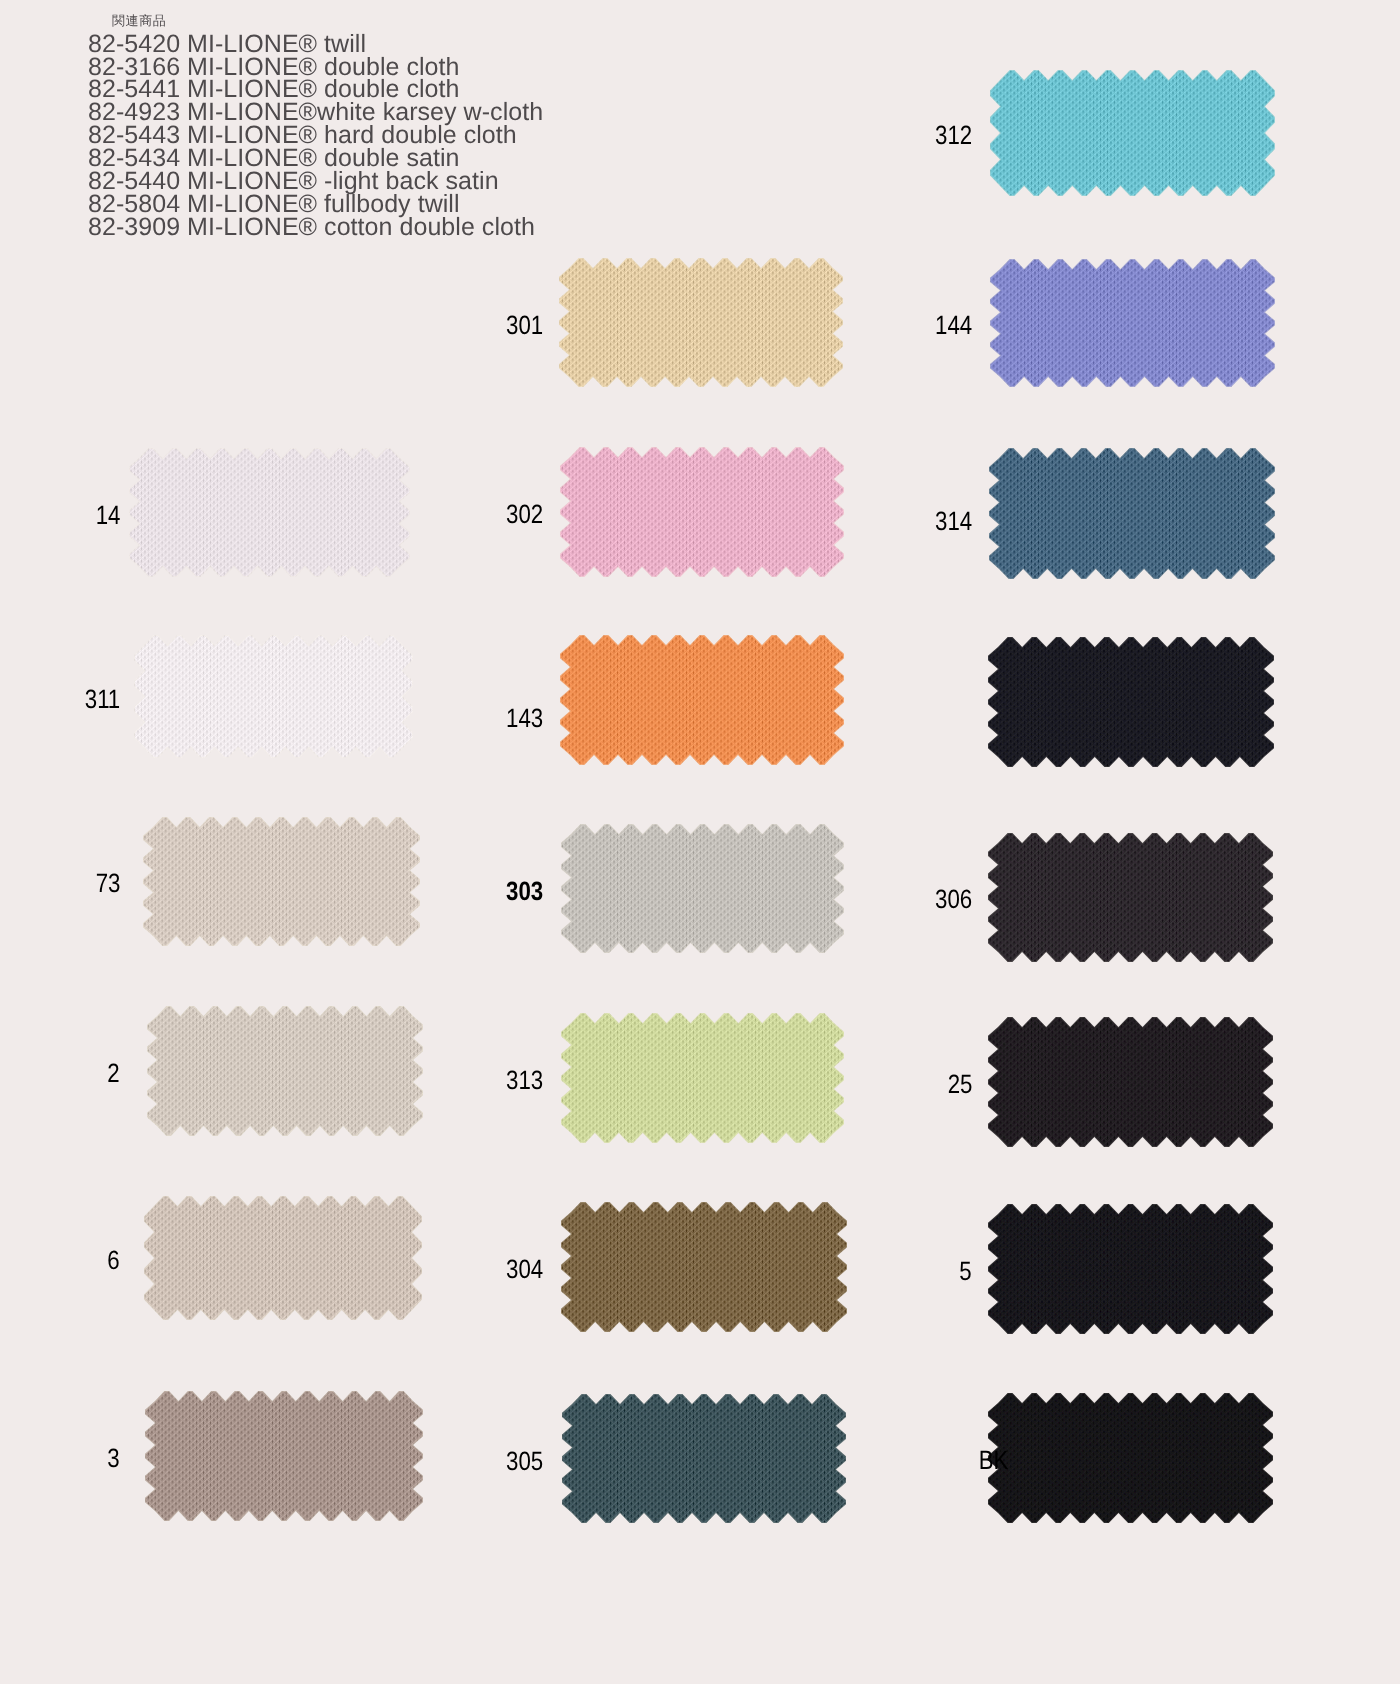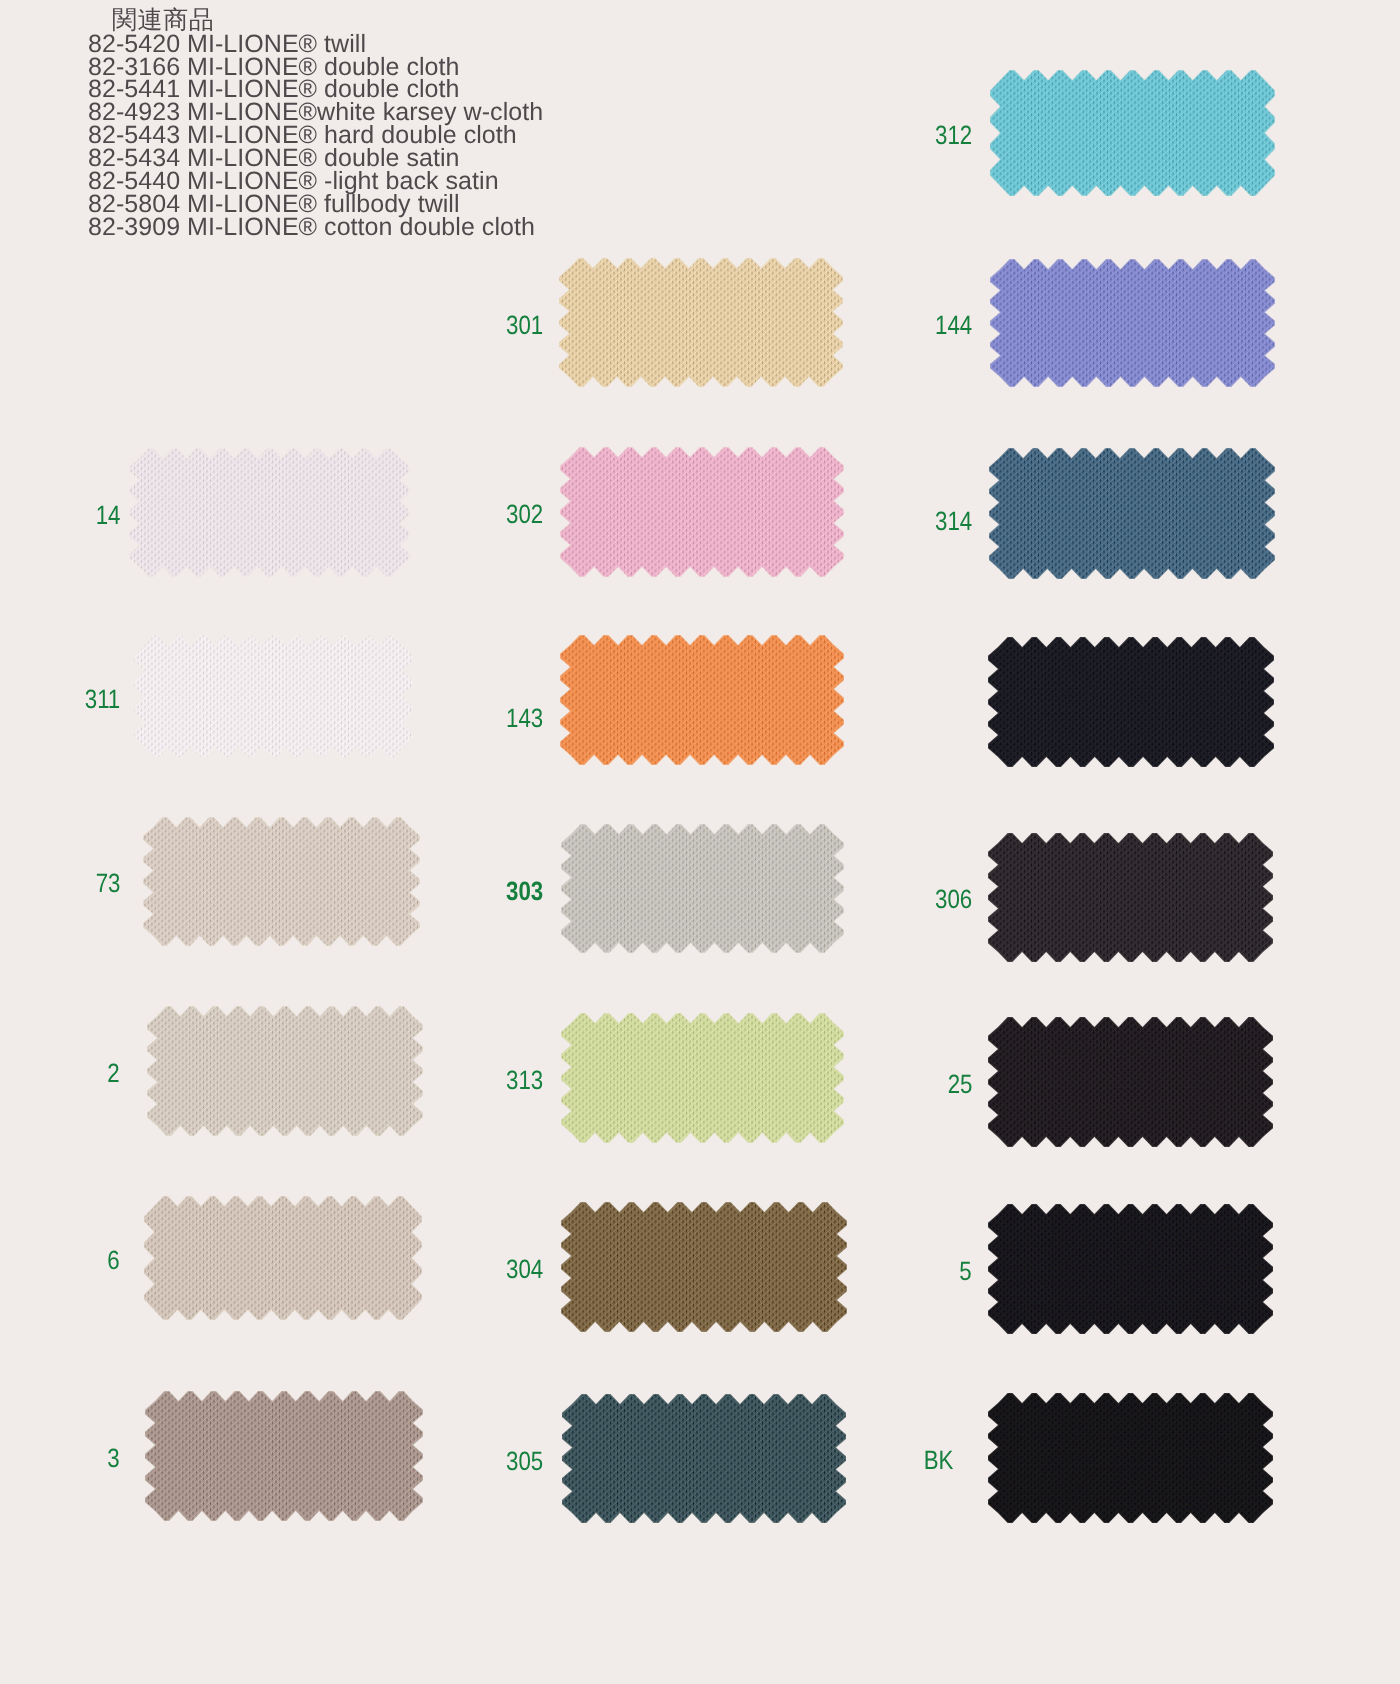--- a/index.html
+++ b/index.html
@@ -5,22 +5,22 @@
 <style>
 html,body{margin:0;padding:0;}
 body{width:1400px;height:1684px;background:#F1EBEA;
   font-family:"Liberation Sans","DejaVu Sans",sans-serif;
   overflow:hidden;position:relative;
   -webkit-font-smoothing:antialiased;
   text-rendering:geometricPrecision;}
 #card{position:absolute;left:0;top:0;width:1400px;height:1684px;}
 #header{position:absolute;left:88px;top:9px;filter:blur(0.28px);}
 #header .hline{font-size:25px;line-height:22.9px;color:#4e4a4c;white-space:nowrap;letter-spacing:0.05px;}
-#header .hjp{font-size:25px;line-height:23.6px;letter-spacing:0.6px;padding-left:24px;}
-.sw-label{position:absolute;filter:blur(0.3px);text-align:right;color:#15803d;font-size:26.5px;line-height:26px;white-space:nowrap;}
+#header .hjp{font-size:13px;line-height:23.6px;letter-spacing:0.6px;padding-left:24px;}
+.sw-label{position:absolute;filter:blur(0.3px);text-align:right;color:#000000;font-size:26.5px;line-height:26px;white-space:nowrap;}
 .sw-label > span{display:inline-block;transform:scaleX(0.84);transform-origin:100% 50%;}
 .sw-label .sub{display:block;font-size:21px;line-height:24px;transform-origin:100% 50%;}
 #swatch-layer{position:absolute;left:0;top:0;}
 </style>
 </head>
 <body>
 
 <div id="card">
   <div id="header">
     <div class="hline hjp">関連商品</div>
@@ -683,14 +683,14 @@
   <div class="sw-label" style="left:323px;top:878px;width:220px;font-weight:bold;"><span>303</span></div>
   <div class="sw-label" style="left:323px;top:1067px;width:220px;"><span>313</span></div>
   <div class="sw-label" style="left:323px;top:1256px;width:220px;"><span>304</span></div>
   <div class="sw-label" style="left:323px;top:1448px;width:220px;"><span>305</span></div>
   <div class="sw-label" style="left:752px;top:122px;width:220px;"><span>312</span></div>
   <div class="sw-label" style="left:752px;top:312px;width:220px;"><span>144</span></div>
   <div class="sw-label" style="left:752px;top:508px;width:220px;text-decoration:underline;"><span>314</span></div>
   <div class="sw-label" style="left:752px;top:886px;width:220px;"><span>306</span></div>
   <div class="sw-label" style="left:752px;top:1071px;width:220px;"><span>25</span></div>
   <div class="sw-label" style="left:752px;top:1258px;width:220px;"><span>5</span></div>
-  <div class="sw-label" style="left:733px;top:1447px;width:220px;text-align:right;"><span>BK</span></div>
+  <div class="sw-label" style="left:788px;top:1447px;width:220px;text-align:right;"><span>BK</span></div>
 </div>
 
 </body></html>

